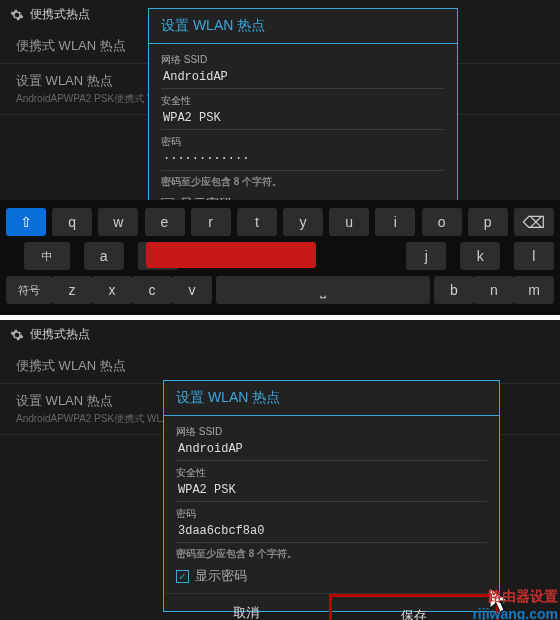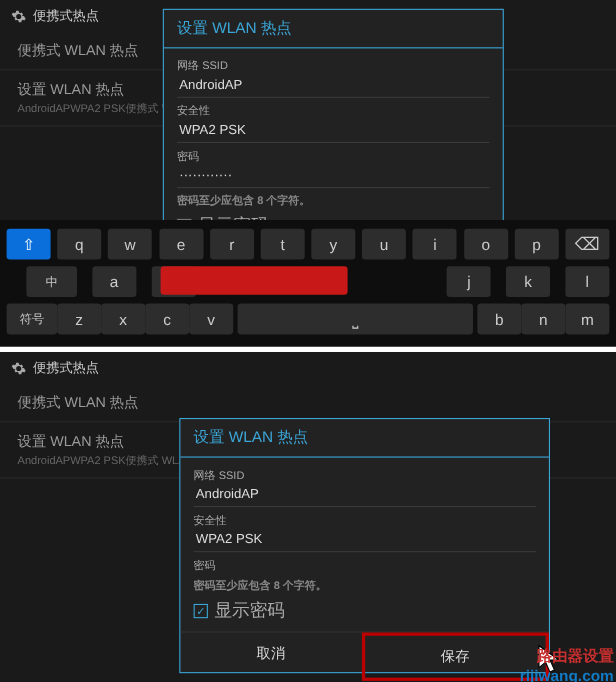--- a/index.html
+++ b/index.html
@@ -11,26 +11,26 @@
   .gear { width: 14px; height: 14px; margin-right: 6px; display: inline-block; }
   .gear svg { width: 100%; height: 100%; }
   .bg-item { padding: 8px 16px; color: #999; font-size: 13px; border-bottom: 1px solid #2a2a2a; }
   .bg-item .sub { font-size: 10px; color: #666; margin-top: 2px; }
   .dialog { position: absolute; background: #222; border: 1px solid #3ba6d8; }
   .dialog1 { top: 8px; left: 148px; width: 310px; height: 200px; }
   .dialog2 { top: 60px; left: 163px; width: 337px; height: 232px; }
   .dialog-title { color: #3ba6d8; font-size: 14px; padding: 8px 12px; border-bottom: 1px solid #3ba6d8; }
   .dialog-body { padding: 4px 12px 8px; }
   .field-label { color: #aaa; font-size: 10px; margin-top: 5px; }
-  .field-value { color: #ddd; font-size: 12px; padding: 3px 2px 4px; border-bottom: 1px solid #3a3a3a; }
+  .field-value { color: #ddd; font-size: 12px; padding: 3px 2px 4px; border-bottom: 1px solid #3a3a3a; font-family: Liberation Mono, monospace; }
   .hint { color: #888; font-size: 10px; margin-top: 4px; font-weight: bold; }
   .checkbox-row { display: flex; align-items: center; margin-top: 6px; }
   .chk { width: 13px; height: 13px; border: 1px solid #777; margin-right: 6px; display: flex; align-items: center; justify-content: center; font-size: 10px; color: #3ba6d8; }
   .chk.checked { border-color: #3ba6d8; }
-  .chk-label { color: #aaa; font-size: 16px; }
+  .chk-label { color: #aaa; font-size: 13px; }
   .dialog-buttons { display: flex; border-top: 1px solid #333; }
   .dlg-btn { flex: 1; text-align: center; color: #ddd; font-size: 13px; padding: 10px 0; }
   .save-btn { border: 3px solid #b00; position: relative; }
   .keyboard { position: absolute; bottom: 0; left: 0; right: 0; background: #0e0e0e; padding: 8px 6px 5px; }
   .krow { display: flex; justify-content: space-between; margin-bottom: 6px; }
   .key { background: #2d2d2d; color: #ccc; font-size: 14px; border-radius: 3px; display: flex; align-items: center; justify-content: center; height: 28px; }
   .key.std { width: 40px; }
   .key.shift { width: 40px; background: #0a6edb; color: #fff; }
   .key.back { width: 40px; font-size: 16px; }
   .key.side { width: 46px; font-size: 11px; }
@@ -192,20 +192,21 @@
   </div>
 
   <div class="dialog dialog2">
     <div class="dialog-title">设置 WLAN 热点</div>
     <div class="dialog-body">
       <div class="field-label">网络 SSID</div>
       <div class="field-value">AndroidAP</div>
       <div class="field-label">安全性</div>
       <div class="field-value">WPA2 PSK</div>
       <div class="field-label">密码</div>
+      <div class="field-value">3daa6cbcf8a0</div>
       <div class="hint">密码至少应包含 8 个字符。</div>
       <div class="checkbox-row">
         <span class="chk checked">✓</span>
         <span class="chk-label">显示密码</span>
       </div>
     </div>
     <div class="dialog-buttons">
       <div class="dlg-btn">取消</div>
       <div class="dlg-btn save-btn">保存</div>
     </div>

